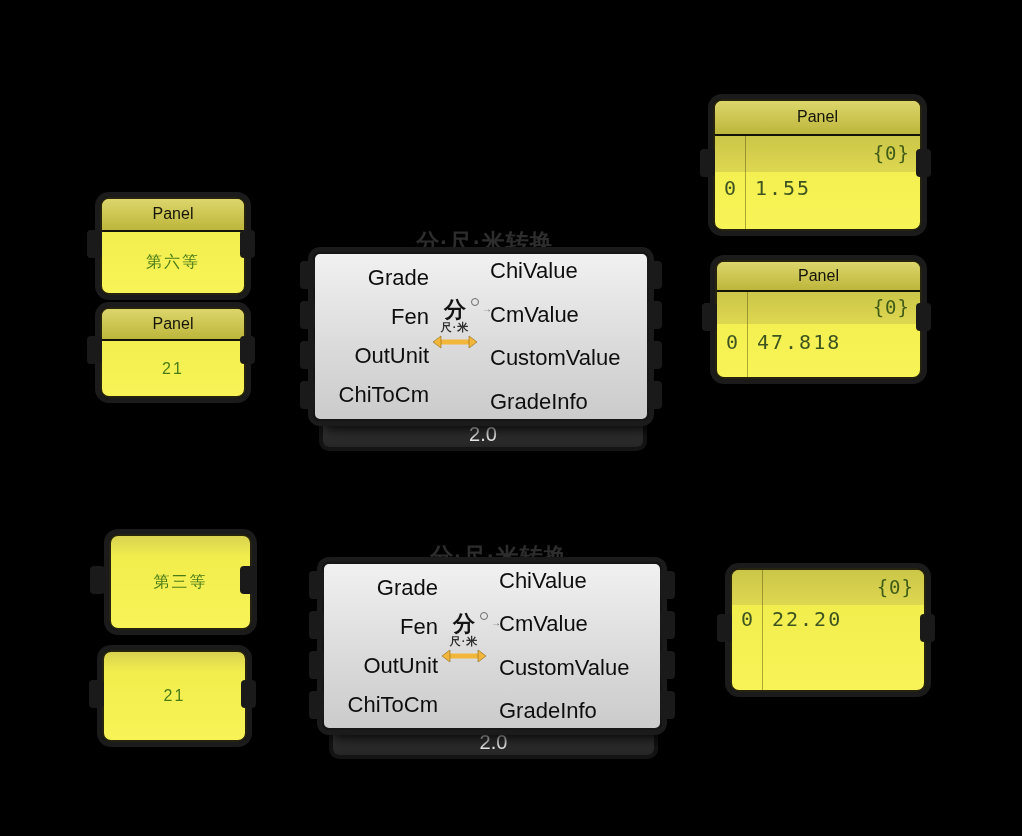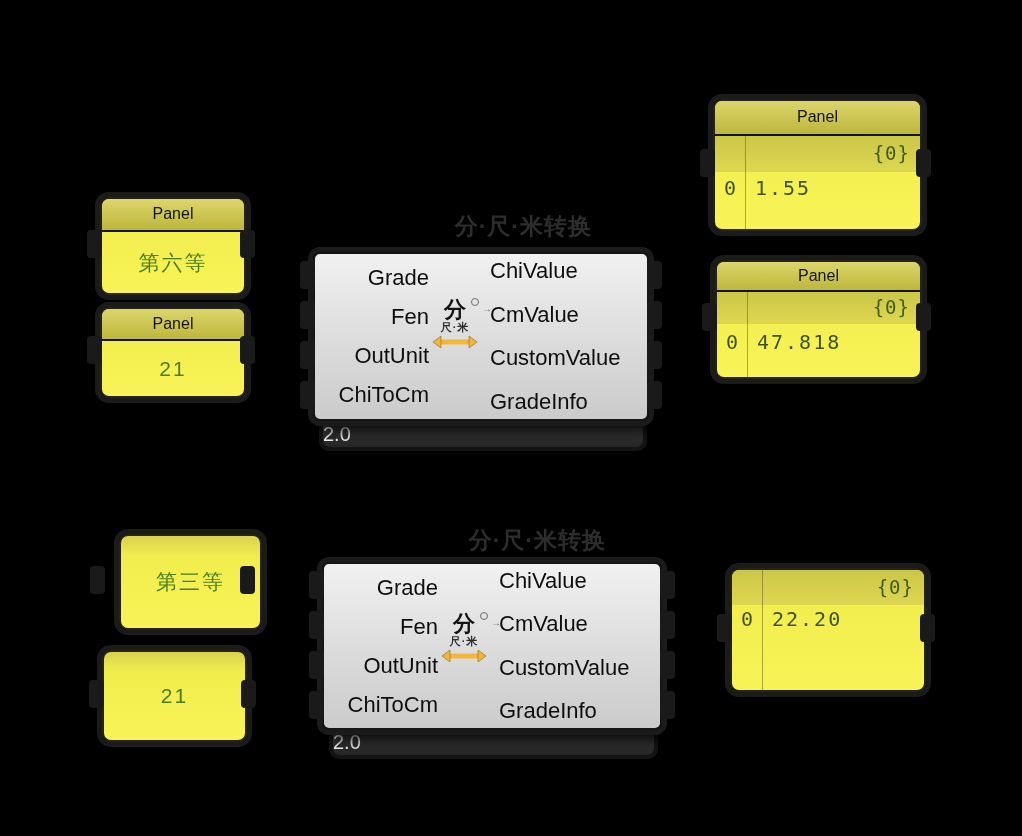--- a/index.html
+++ b/index.html
@@ -11,45 +11,45 @@
   .halo{box-shadow:0 0 0 5px #1b1b1b, 8px 9px 14px rgba(0,0,0,.95);}
 
   
   .panel{position:absolute;border:2px solid #26240f;border-radius:9px;z-index:2;
          background:linear-gradient(180deg,#d8d250 0%,#f1ed4d 22%,#f8f457 100%);
          overflow:hidden;}
   .p-header{height:31px;background:linear-gradient(180deg,#dcd66c 0%,#bdb63b 100%);
             border-bottom:2px solid #14130a;text-align:center;font-size:16px;
             color:#15150a;line-height:30px;font-weight:400;}
   .p-content{position:absolute;left:0;right:0;bottom:0;display:flex;align-items:center;
-             justify-content:center;font-size:21px;color:#4a7c18;letter-spacing:2px;text-align:right;}
+             justify-content:center;font-size:16px;color:#4a7c18;letter-spacing:2px;text-align:right;}
   .p-content.full{top:0;}
   .p-tree{height:36px;background:linear-gradient(180deg,#ccc649 0%,#ddd750 100%);
           text-align:right;padding-right:10px;font-family:"DejaVu Sans Mono",monospace;
           font-size:19px;color:#3f5c18;line-height:35px;letter-spacing:1px;box-sizing:border-box;}
   .p-body{display:flex;font-family:"DejaVu Sans Mono",monospace;font-size:20px;
           color:#3e5420;}
   .idx-col{width:30px;text-align:center;flex:none;}
   .val{padding-left:10px;letter-spacing:2px;}
   .vdivider{position:absolute;width:1px;background:rgba(80,76,10,.45);left:30px;bottom:0;z-index:3;}
 
   
   .component{position:absolute;z-index:2;border:2px solid #161616;border-radius:7px;
              background:linear-gradient(180deg,#f1f1f1 0%,#dbdbdb 55%,#cbcbcb 100%);
              display:flex;box-sizing:border-box;}
   .in-col{width:114px;display:flex;flex-direction:column;justify-content:space-around;
           align-items:flex-end;padding:4px 0;}
   .out-col{margin-left:61px;display:flex;flex-direction:column;justify-content:space-between;
            align-items:flex-start;padding:4px 0;}
   .port-label{font-size:22px;color:#0e0e0e;white-space:nowrap;}
   .comp-footer{position:absolute;background:linear-gradient(180deg,#3c3c3c,#262626);
-               color:#f4f4f4;font-size:20px;z-index:1;
+               color:#f4f4f4;font-size:20px;text-align:center;z-index:1;
                border-radius:0 0 6px 6px;box-shadow:0 0 0 4px #141414,6px 7px 10px rgba(0,0,0,.9);}
   .comp-title{position:absolute;color:#2d2d2d;font-size:23px;font-weight:700;
-              text-align:right;letter-spacing:1px;z-index:1;white-space:nowrap;}
+              text-align:center;letter-spacing:1px;z-index:1;white-space:nowrap;margin-top:16px;}
 
   
   .gh-icon{position:absolute;left:112px;top:44px;width:56px;text-align:center;z-index:2;}
   .icon-top{font-size:22px;line-height:23px;color:#141414;font-weight:700;position:relative;}
   .deco-circle{position:absolute;top:0;right:4px;width:6px;height:6px;border:1.5px solid #6a6a6a;
                border-radius:50%;}
   .deco-arrow{position:absolute;top:-1px;right:-9px;font-size:10px;color:#6a6a6a;font-weight:400;}
   .icon-mid{font-size:11px;line-height:12px;color:#2e2e2e;font-weight:700;letter-spacing:1px;}
   .icon-arrow{display:block;margin:2px auto 0;}
 
@@ -70,21 +70,21 @@
   <div class="panel halo" style="left:100px;top:197px;width:142px;height:94px;">
     <div class="p-header">Panel</div>
     <div class="p-content" style="top:33px;">第六等</div>
   </div>
 
   <div class="panel halo" style="left:100px;top:307px;width:142px;height:87px;">
     <div class="p-header" style="height:30px;">Panel</div>
     <div class="p-content" style="top:32px;">21</div>
   </div>
 
-  <div class="panel halo" style="left:119px;top:534px;width:139px;height:92px;font-family:Liberation Mono, monospace;">
+  <div class="panel halo" style="left:109px;top:534px;width:139px;height:92px;font-family:Liberation Mono, monospace;">
     <div class="p-content full">第三等</div>
   </div>
 
   <div class="panel halo" style="left:102px;top:650px;width:141px;height:88px;">
     <div class="p-content full">21</div>
   </div>
 
   <div class="comp-title" style="left:378px;top:211px;width:214px;">分·尺·米转换</div>
 
   <div class="comp-footer" style="left:323px;top:421px;width:320px;height:26px;line-height:26px;">2.0</div>

